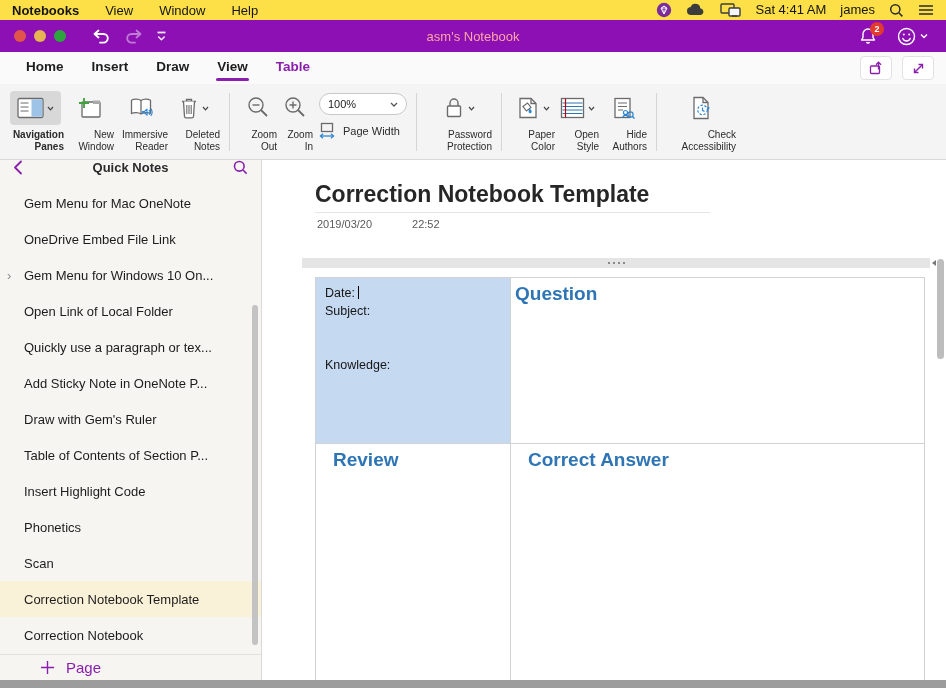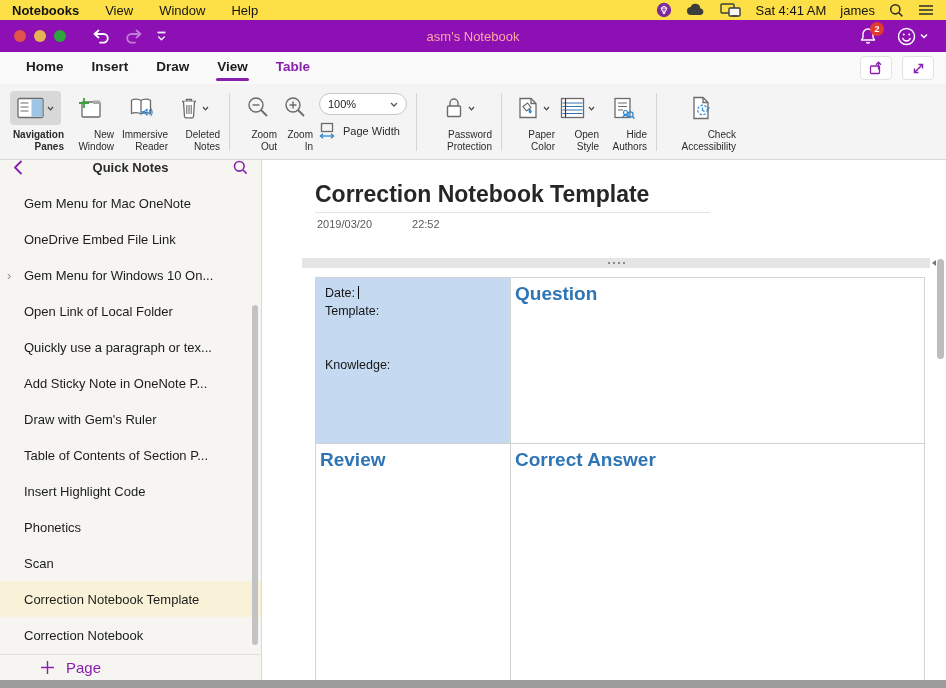--- a/index.html
+++ b/index.html
@@ -7,21 +7,21 @@
   .screen {
     width:946px; height:688px; position:relative; overflow:hidden;
     font-family:"Liberation Sans","DejaVu Sans",sans-serif;
     background:#fff; -webkit-font-smoothing:antialiased;
   }
   
   .menubar { height:20px; background:#fde047; display:flex; align-items:center;
     padding:8px 12px; font-size:13px; color:#141414; }
   .menu-left { display:flex; align-items:center; gap:26px; }
   .menu-left .menu-item:first-child { font-weight:600; }
-  .menu-right { margin-left:auto; display:flex; align-items:center; gap:14px; }
+  .menu-right { margin-left:auto; display:flex; gap:14px; }
   .mb-ic { display:flex; align-items:center; }
   
   .titlebar { height:32px; background:var(--titlebar-purple,#8C10B4); display:flex;
     align-items:center; padding:0 14px; position:relative; }
   .traffic { display:flex; gap:8px; }
   .tl { width:12px; height:12px; border-radius:50%; }
   .tl.red{ background:#e0544a; } .tl.yellow{ background:#e6b450; } .tl.green{ background:#2ca53d; }
   .tb-hist { display:flex; align-items:center; gap:13px; margin-left:26px; }
   .tb-title { position:absolute; left:50%; transform:translateX(-50%); color:#fca5a5;
     font-size:13px; font-weight:400; }
@@ -88,21 +88,21 @@
   .hscroll-arrows { position:absolute; right:3px; top:100px; display:flex; gap:3px; }
   .tri { width:0; height:0; border-top:3px solid transparent; border-bottom:3px solid transparent; }
   .tri.left { border-right:4px solid #777; } .tri.right { border-left:4px solid #777; }
   .main-vscroll { position:absolute; right:2px; top:99px; width:7px; height:100px;
     background:#bdbdbd; border-radius:4px; }
   .note-table { position:absolute; left:53px; right:21px; top:117px; bottom:0;
     border:1px solid #d2d2d2; border-bottom:none; display:grid;
     grid-template-columns:195px 1fr; grid-template-rows:166px 1fr; }
   .cell { border-right:1px solid #d2d2d2; border-bottom:1px solid #d2d2d2; }
   .cell:nth-child(2n) { border-right:none; }
-  .cell.row2 { border-bottom:none; }
+  .cell.row2 { border-bottom:none;margin-left:13px; }
   .cell.info { background:var(--cell-blue,#C5D9F1); padding:6px 9px; font-size:12.5px;
     line-height:18px; color:#151515; }
   .caret { display:inline-block; width:1px; height:13px; background:#000;
     vertical-align:-2px; margin-left:3px; }
   .knowledge { margin-top:36px; }
   .h1 { font-size:19px; font-weight:700; color:var(--heading-blue,#2E75B6); }
   .cell.pad { padding:5px 4px 0 4px; }
   
   .bottom-strip { height:8px; background:#9c9c9c; }
   svg { display:block; }
@@ -495,21 +495,21 @@
           <span class="dot"></span>
       </div>
       <div class="hscroll-arrows">
         <span class="tri left"></span>
           <span class="tri right"></span>
       </div>
 
       <div class="note-table">
         <div class="cell info">
           <div><span>Date:</span><span class="caret"></span></div>
-          <div>Template:</div>
+          <div>Subject:</div>
           <div class="knowledge">Knowledge:</div>
         </div>
         <div class="cell pad">
           <span class="h1">Question</span>
         </div>
         <div class="cell pad row2">
           <span class="h1">Review</span>
         </div>
         <div class="cell pad row2">
           <span class="h1">Correct Answer</span>

